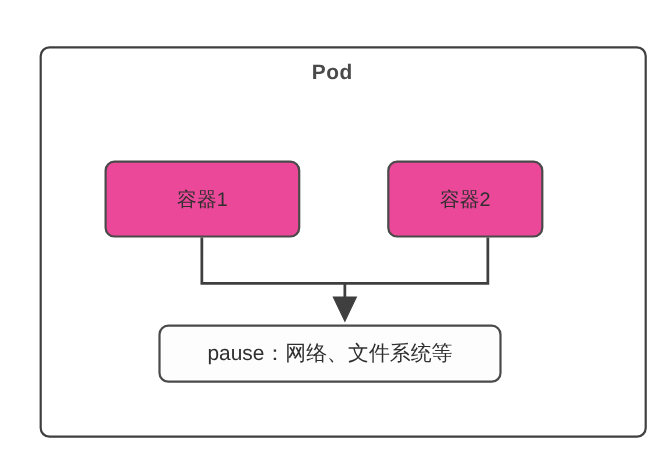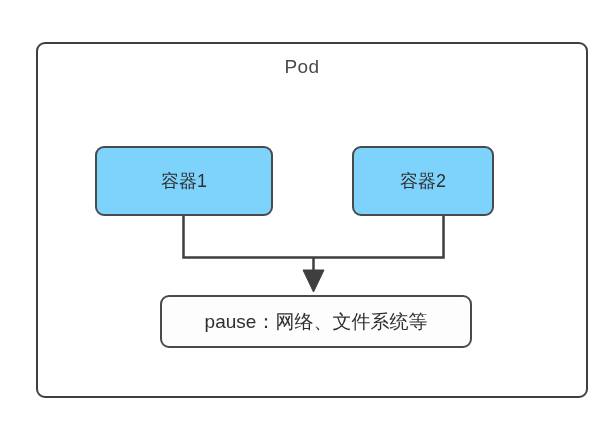--- a/index.html
+++ b/index.html
@@ -40,31 +40,32 @@
     position: absolute;
     left: 0;
     top: 56px;
     width: 604px;
     text-align: center;
     font-size: 19px;
     line-height: 22px;
     color: #4a4a4a;
     letter-spacing: 0.4px;
     white-space: nowrap;
+    font-weight: bold;
   }
 
   
   .container-box {
     position: absolute;
     top: 146px;
     height: 70px;
     box-sizing: border-box;
     border: 2.5px solid #4a4a4a;
     border-radius: 9px;
-    background: #7dd3fc;
+    background: #ec4899;
     display: flex;
     align-items: center;
     justify-content: center;
   }
   .container-box.c1 {
     left: 95px;
     width: 178px;
   }
   .container-box.c2 {
     left: 352px;
@@ -73,21 +74,21 @@
   .container-label {
     font-size: 18px;
     line-height: 22px;
     color: #2f2f2f;
     white-space: nowrap;
   }
 
   
   .pause-box {
     position: absolute;
-    left: 160px;
+    left: 144px;
     top: 295px;
     width: 312px;
     height: 53px;
     box-sizing: border-box;
     border: 2.5px solid #4a4a4a;
     border-radius: 9px;
     background: #fdfdfd;
     display: flex;
     align-items: center;
     justify-content: center;

